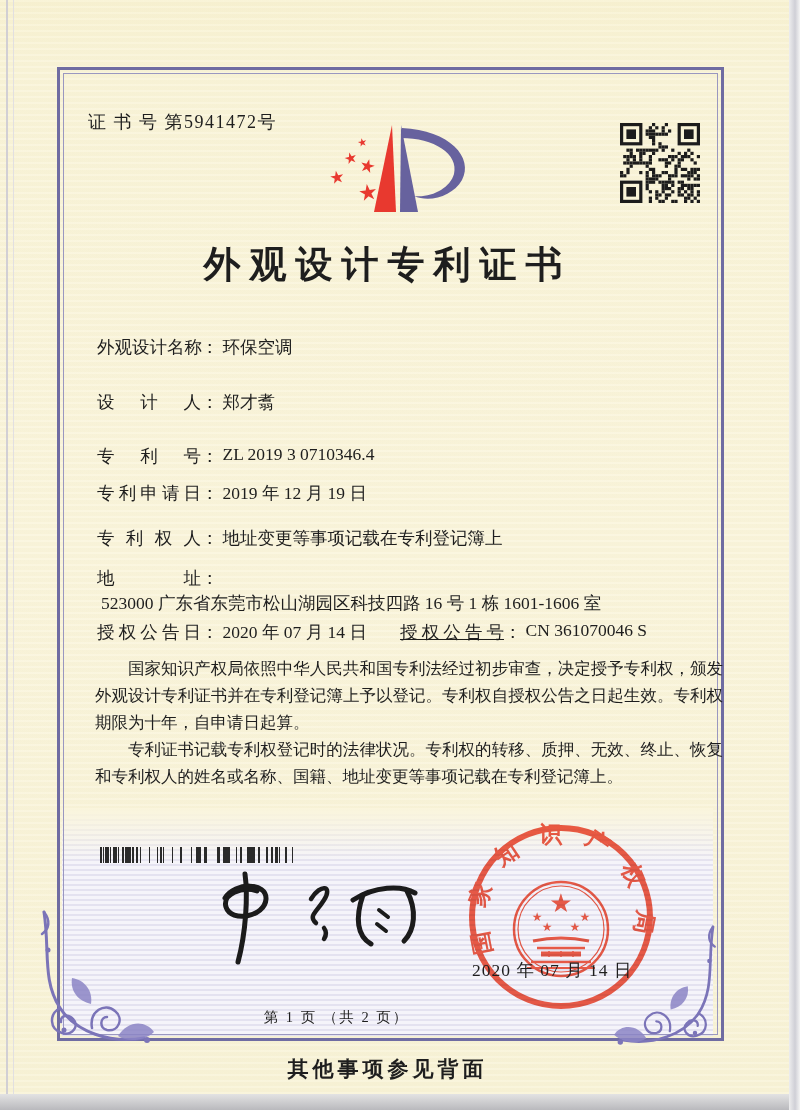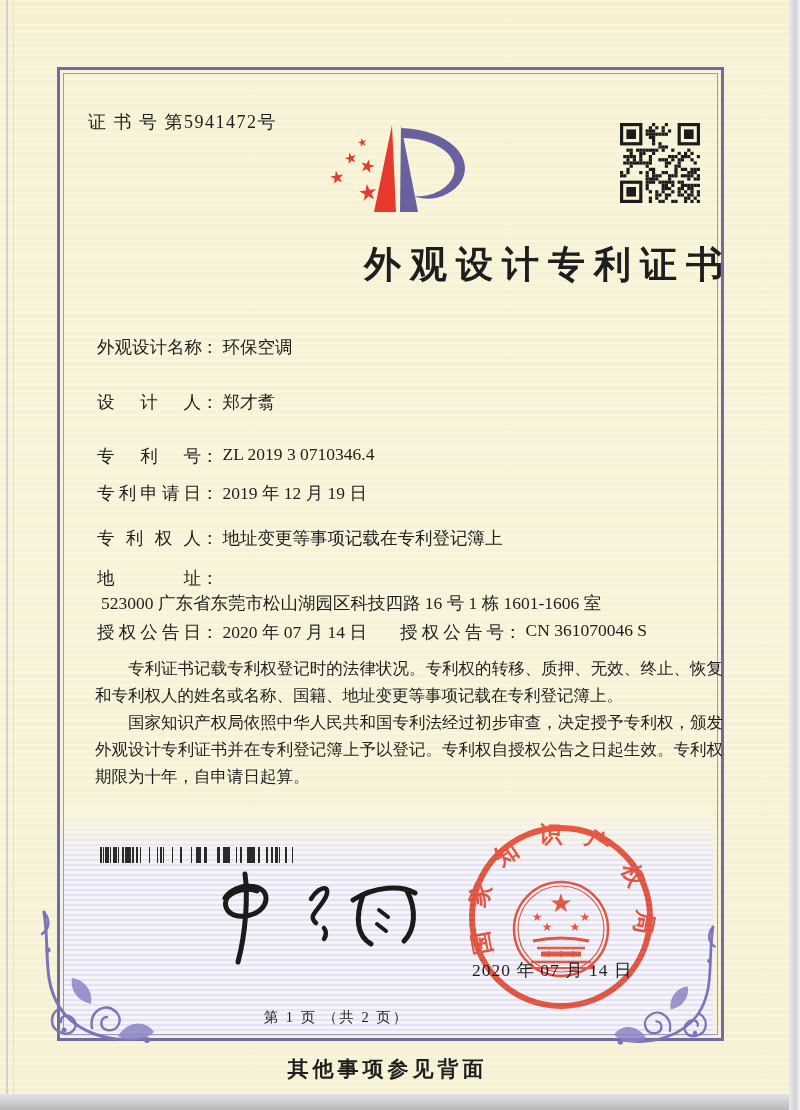--- a/index.html
+++ b/index.html
@@ -20,32 +20,32 @@
   .frame{position:absolute;left:57px;top:67px;width:661px;height:968px;
          border:3px solid #6f6ca2;z-index:2;pointer-events:none;}
   .frame::after{content:"";position:absolute;inset:3px;border:1px solid #9a97c0;}
   
   .stripe-zone{position:absolute;left:62px;top:808px;width:651px;height:228px;z-index:1;
          background:repeating-linear-gradient(0deg,#e4e2f0 0 2px,#f5f4fa 2px 5px);}
   .stripe-zone::before{content:"";position:absolute;left:0;top:0;right:0;height:55px;
          background:linear-gradient(180deg,#faf5dc 0%,rgba(250,245,220,0) 100%);}
   
   .cert-no{position:absolute;left:88px;top:110px;font-size:18px;letter-spacing:1.5px;z-index:3;}
-  .title{position:absolute;left:57px;top:240px;width:661px;text-align:right;font-size:37px;
-         font-weight:bold;letter-spacing:9px;z-index:3;padding-left:14px;}
+  .title{position:absolute;left:57px;top:240px;width:661px;text-align:center;font-size:37px;
+         font-weight:bold;letter-spacing:9px;z-index:3;}
   .fields{position:absolute;left:97px;top:0;width:630px;z-index:3;font-size:17.5px;}
   .frow{position:absolute;left:0;white-space:nowrap;}
   .frow .lab{display:inline-block;width:104px;text-align:justify;text-align-last:justify;
          vertical-align:top;}
   .frow .col{display:inline-block;vertical-align:top;}
   .frow .val{display:inline-block;vertical-align:top;margin-left:4px;}
   .frow.wrap{white-space:normal;}
   .frow.wrap .val{width:505px;line-height:27px;}
   .pair2{position:absolute;left:303px;top:0;white-space:nowrap;}
-  .pair2 .lab{width:104px;}
+  .pair2 .lab{width:104px;text-decoration:underline;}
   .paras{position:absolute;left:95px;top:655px;width:628px;z-index:3;font-size:16.5px;
          line-height:27px;text-align:justify;}
   .paras p{margin:0;text-indent:2em;}
   
   .officials{position:absolute;left:105px;top:899px;z-index:4;font-size:18px;letter-spacing:2px;}
   .officials div{margin-bottom:13px;}
   .signature{position:absolute;left:195px;top:866px;z-index:4;}
   .barcode{position:absolute;left:100px;top:847px;z-index:4;}
   .seal{position:absolute;left:464px;top:820px;z-index:4;mix-blend-mode:multiply;opacity:.92;}
   .seal-date{position:absolute;left:472px;top:958px;z-index:5;font-size:17.5px;letter-spacing:1px;}
@@ -305,22 +305,22 @@
     </div>
     <div class="frow" style="top:620px">
       <span class="lab">授权公告日</span><span class="col">：</span><span class="val">2020 年 07 月 14 日</span>
       <span class="pair2">
         <span class="lab">授权公告号</span><span class="col">：</span><span class="val">CN 361070046 S</span>
       </span>
     </div>
   </div>
 
   <div class="paras">
+    <p>国家知识产权局依照中华人民共和国专利法经过初步审查，决定授予专利权，颁发外观设计专利证书并在专利登记簿上予以登记。专利权自授权公告之日起生效。专利权期限为十年，自申请日起算。</p>
     <p>专利证书记载专利权登记时的法律状况。专利权的转移、质押、无效、终止、恢复和专利权人的姓名或名称、国籍、地址变更等事项记载在专利登记簿上。</p>
-    <p>国家知识产权局依照中华人民共和国专利法经过初步审查，决定授予专利权，颁发外观设计专利证书并在专利登记簿上予以登记。专利权自授权公告之日起生效。专利权期限为十年，自申请日起算。</p>
   </div>
 
   <svg class="barcode" id="barcode" width="197" height="16" viewBox="0 0 197 16">
       <rect x="0" y="0" width="2" height="16" fill="#2a2a2a"></rect>
       <rect x="3" y="0" width="1" height="16" fill="#2a2a2a"></rect>
       <rect x="5" y="0" width="2" height="16" fill="#2a2a2a"></rect>
       <rect x="7" y="0" width="2" height="16" fill="#2a2a2a"></rect>
       <rect x="10" y="0" width="1" height="16" fill="#2a2a2a"></rect>
       <rect x="13" y="0" width="1" height="16" fill="#2a2a2a"></rect>
       <rect x="14" y="0" width="2" height="16" fill="#2a2a2a"></rect>

